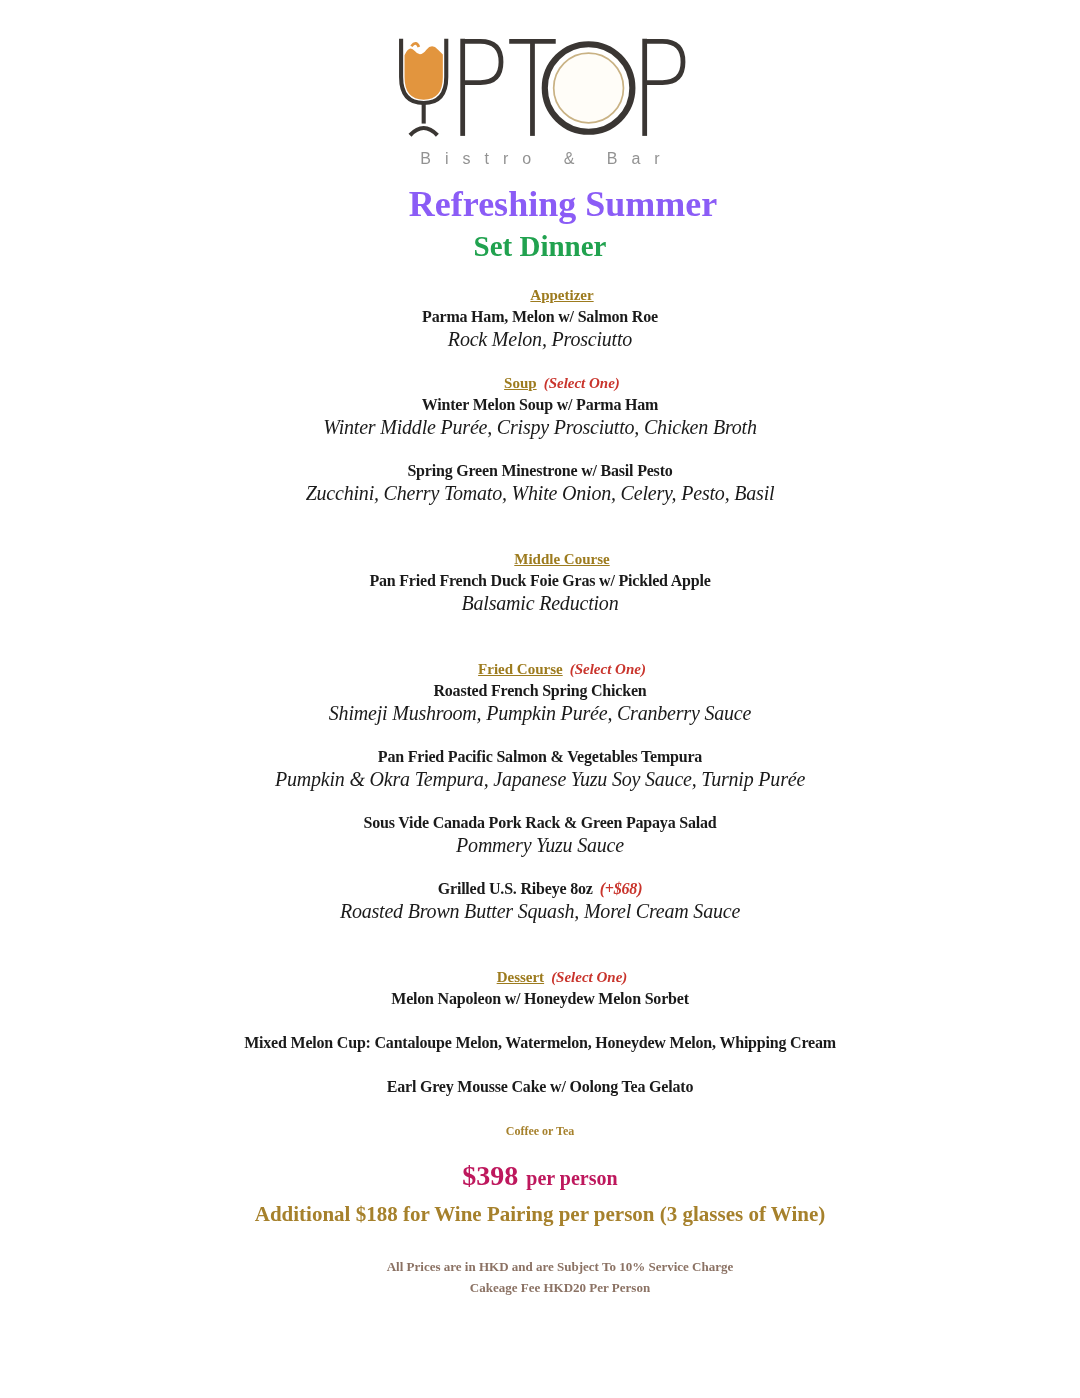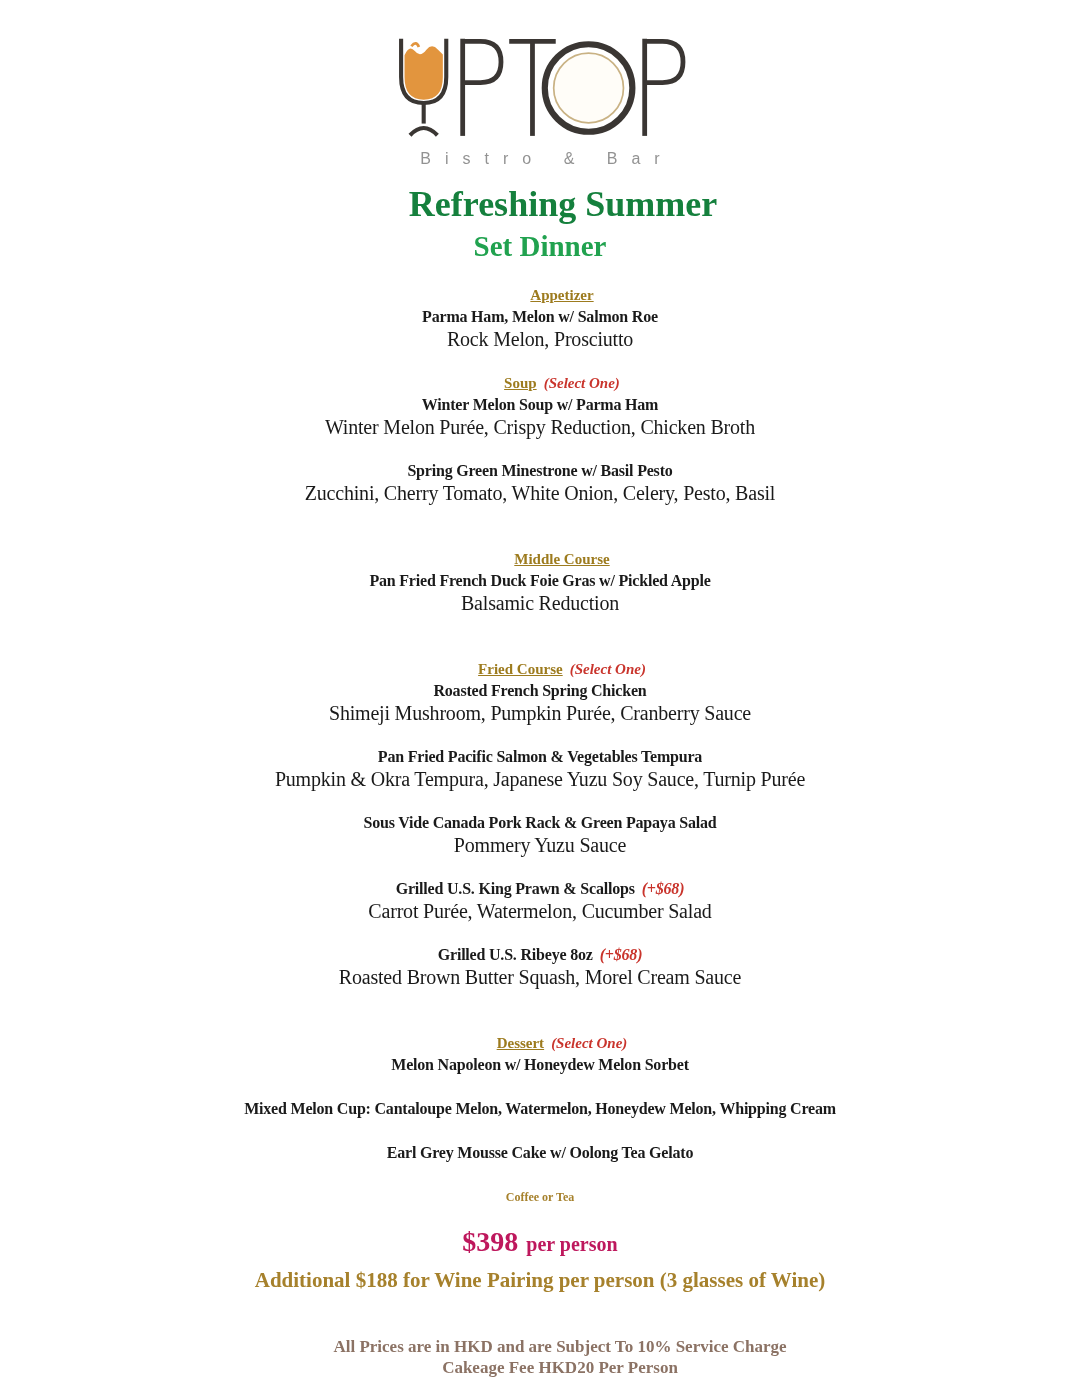--- a/index.html
+++ b/index.html
@@ -24,21 +24,21 @@
     font-family: "Liberation Sans", sans-serif;
     font-size: 16px;
     color: #929292;
     letter-spacing: 14px;
     text-indent: 14px;
   }
   
   .menu-title {
     margin-top: 16px;
     font-size: 36px; font-weight: bold;
-    color: #15803d;
+    color: #8b5cf6;
     line-height: 40px;
     margin-left: 46px;
   }
   .menu-subtitle {
     margin-top: 6px;
     font-size: 29px; font-weight: bold;
     color: #21a24f;
     line-height: 32px;
   }
   
@@ -49,40 +49,40 @@
     color: #9d7b1e;
     padding-left: 44px;
   }
   .section-name { text-decoration: underline; }
   .select-note {
     color: #c9342c; font-style: italic; font-weight: bold;
     margin-left: 7px; text-decoration: none;
   }
   .item + .item { margin-top: 22px; }
   .item-name { font-size: 16px; line-height: 22px; font-weight: bold; letter-spacing: -0.2px; }
-  .item-desc { font-size: 20px; line-height: 22px; letter-spacing: -0.2px; }
+  .item-desc { font-size: 20px; line-height: 22px; letter-spacing: -0.2px; font-style: italic; }
   .surcharge { color: #c9342c; font-style: italic; font-weight: bold; margin-left: 7px; }
   
   .beverage {
     margin-top: 22px;
     font-size: 12px; line-height: 22px; font-weight: bold;
     color: #a6812c;
   }
   .price-line { margin-top: 18px; line-height: 32px; color: #be185d; }
   .price-amount { font-size: 28px; font-weight: bold; }
   .price-suffix { font-size: 20px; font-weight: bold; margin-left: 8px; }
   .wine-line {
     margin-top: 6px;
     font-size: 21px; line-height: 24px; font-weight: bold;
     color: #a6812c;
   }
   
   .footer {
-    margin-top: 44px;
-    font-size: 17px; line-height: 21px; font-weight: bold;
+    margin-top: 30px;
+    font-size: 13px; line-height: 21px; font-weight: bold;
     color: #8b7264;
     padding-left: 40px;
   }
 </style>
 </head>
 <body>
 
 <div class="page">
 
   <div class="logo-wrap">
@@ -131,21 +131,21 @@
       <div class="item-desc">Rock Melon, Prosciutto</div>
     </div>
   </div>
 
   <div class="section">
     <div class="section-header">
       <span class="section-name">Soup</span><span class="select-note">(Select One)</span>
     </div>
     <div class="item">
       <div class="item-name">Winter Melon Soup w/ Parma Ham</div>
-      <div class="item-desc">Winter Melon Purée, Crispy Reduction, Chicken Broth</div>
+      <div class="item-desc">Winter Middle Purée, Crispy Prosciutto, Chicken Broth</div>
     </div>
     <div class="item">
       <div class="item-name">Spring Green Minestrone w/ Basil Pesto</div>
       <div class="item-desc">Zucchini, Cherry Tomato, White Onion, Celery, Pesto, Basil</div>
     </div>
   </div>
 
   <div class="section gap-large">
     <div class="section-header">
       <span class="section-name">Middle Course</span>
@@ -164,24 +164,20 @@
       <div class="item-name">Roasted French Spring Chicken</div>
       <div class="item-desc">Shimeji Mushroom, Pumpkin Purée, Cranberry Sauce</div>
     </div>
     <div class="item">
       <div class="item-name">Pan Fried Pacific Salmon &amp; Vegetables Tempura</div>
       <div class="item-desc">Pumpkin &amp; Okra Tempura, Japanese Yuzu Soy Sauce, Turnip Purée</div>
     </div>
     <div class="item">
       <div class="item-name">Sous Vide Canada Pork Rack &amp; Green Papaya Salad</div>
       <div class="item-desc">Pommery Yuzu Sauce</div>
-    </div>
-    <div class="item">
-      <div class="item-name"><span>Grilled U.S. King Prawn &amp; Scallops</span><span class="surcharge">(+$68)</span></div>
-      <div class="item-desc">Carrot Purée, Watermelon, Cucumber Salad</div>
     </div>
     <div class="item">
       <div class="item-name"><span>Grilled U.S. Ribeye 8oz</span><span class="surcharge">(+$68)</span></div>
       <div class="item-desc">Roasted Brown Butter Squash, Morel Cream Sauce</div>
     </div>
   </div>
 
   <div class="section gap-large">
     <div class="section-header">
       <span class="section-name">Dessert</span><span class="select-note">(Select One)</span>

